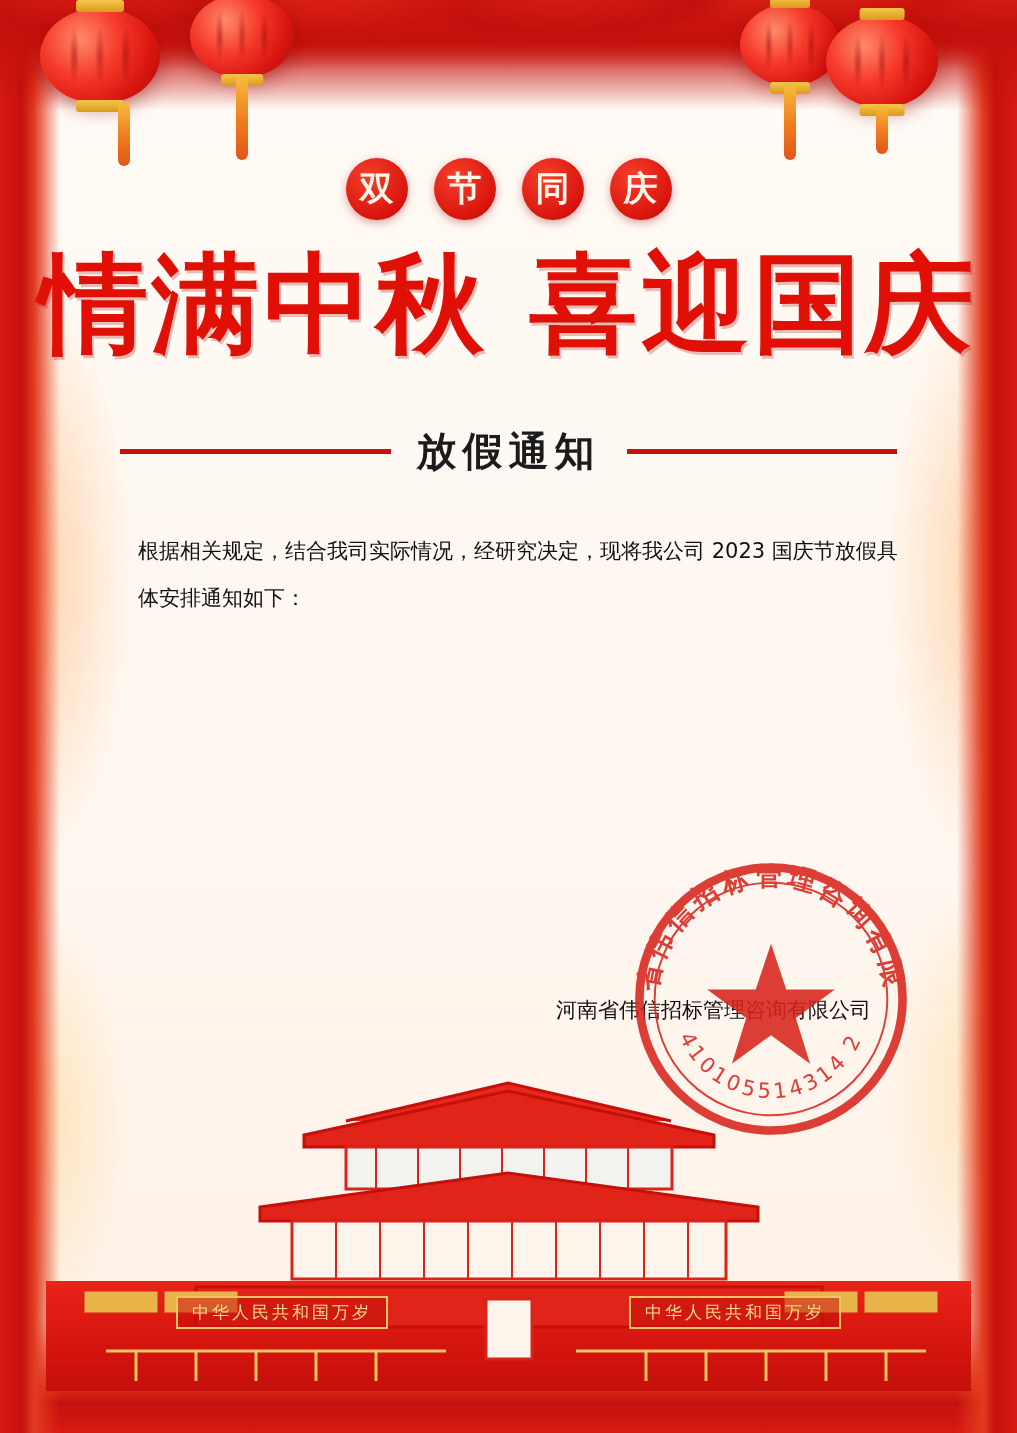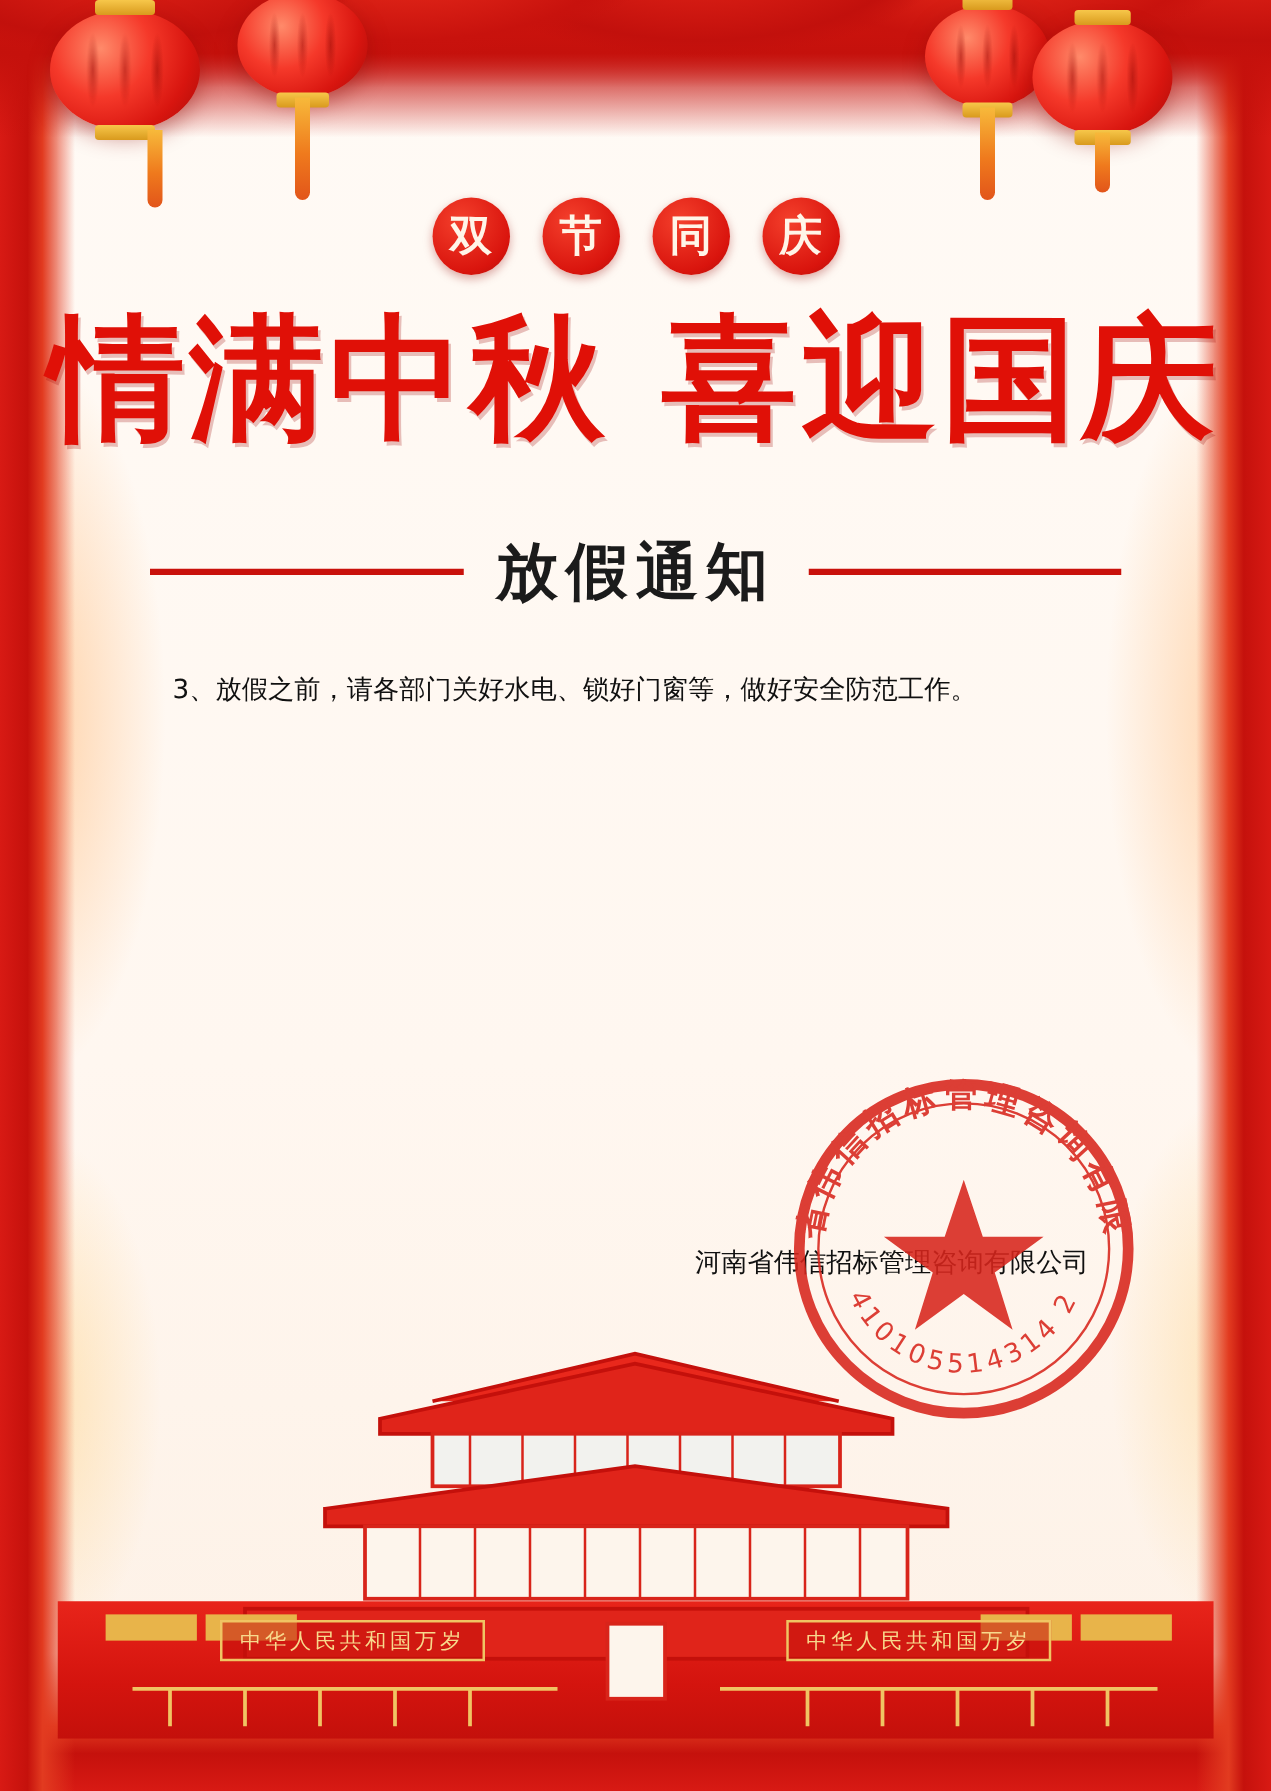--- a/index.html
+++ b/index.html
@@ -152,21 +152,21 @@
     gap: 20px;
     z-index: 8;
   }
   .title-rule {
     flex: 1 1 auto;
     height: 5px;
     background: #c9110b;
   }
   .doc-title {
     font-family: "DejaVu Serif", serif;
-    font-size: 50px;
+    font-size: 40px;
     font-weight: bold;
     color: #1b1b1b;
     letter-spacing: 6px;
     white-space: nowrap;
     padding: 0 6px;
   }
 
   
   .body-block {
     position: absolute;
@@ -281,21 +281,21 @@
 
   <div class="headline">情满中秋 喜迎国庆</div>
 
   <div class="title-row">
     <div class="title-rule"></div>
     <div class="doc-title">放假通知</div>
     <div class="title-rule"></div>
   </div>
 
   <div class="body-block">
-    <p class="indent-hang">3、放假之前，请各部门关好水电、锁好门窗等，做好安全防范工作。</p>
+    <p>根据相关规定，结合我司实际情况，经研究决定，现将我公司 2023 国庆节放假具体安排通知如下：</p>
   </div>
 
   <div class="sign-block">
     <div>河南省伟信招标管理咨询有限公司</div>
   </div>
 
   <svg class="stamp" viewBox="0 0 300 300">
     <defs>
       <path id="arcTop" d="M 30,150 A 120,120 0 0 1 270,150"></path>
       <path id="arcBottom" d="M 46,150 A 104,104 0 0 0 254,150"></path>

